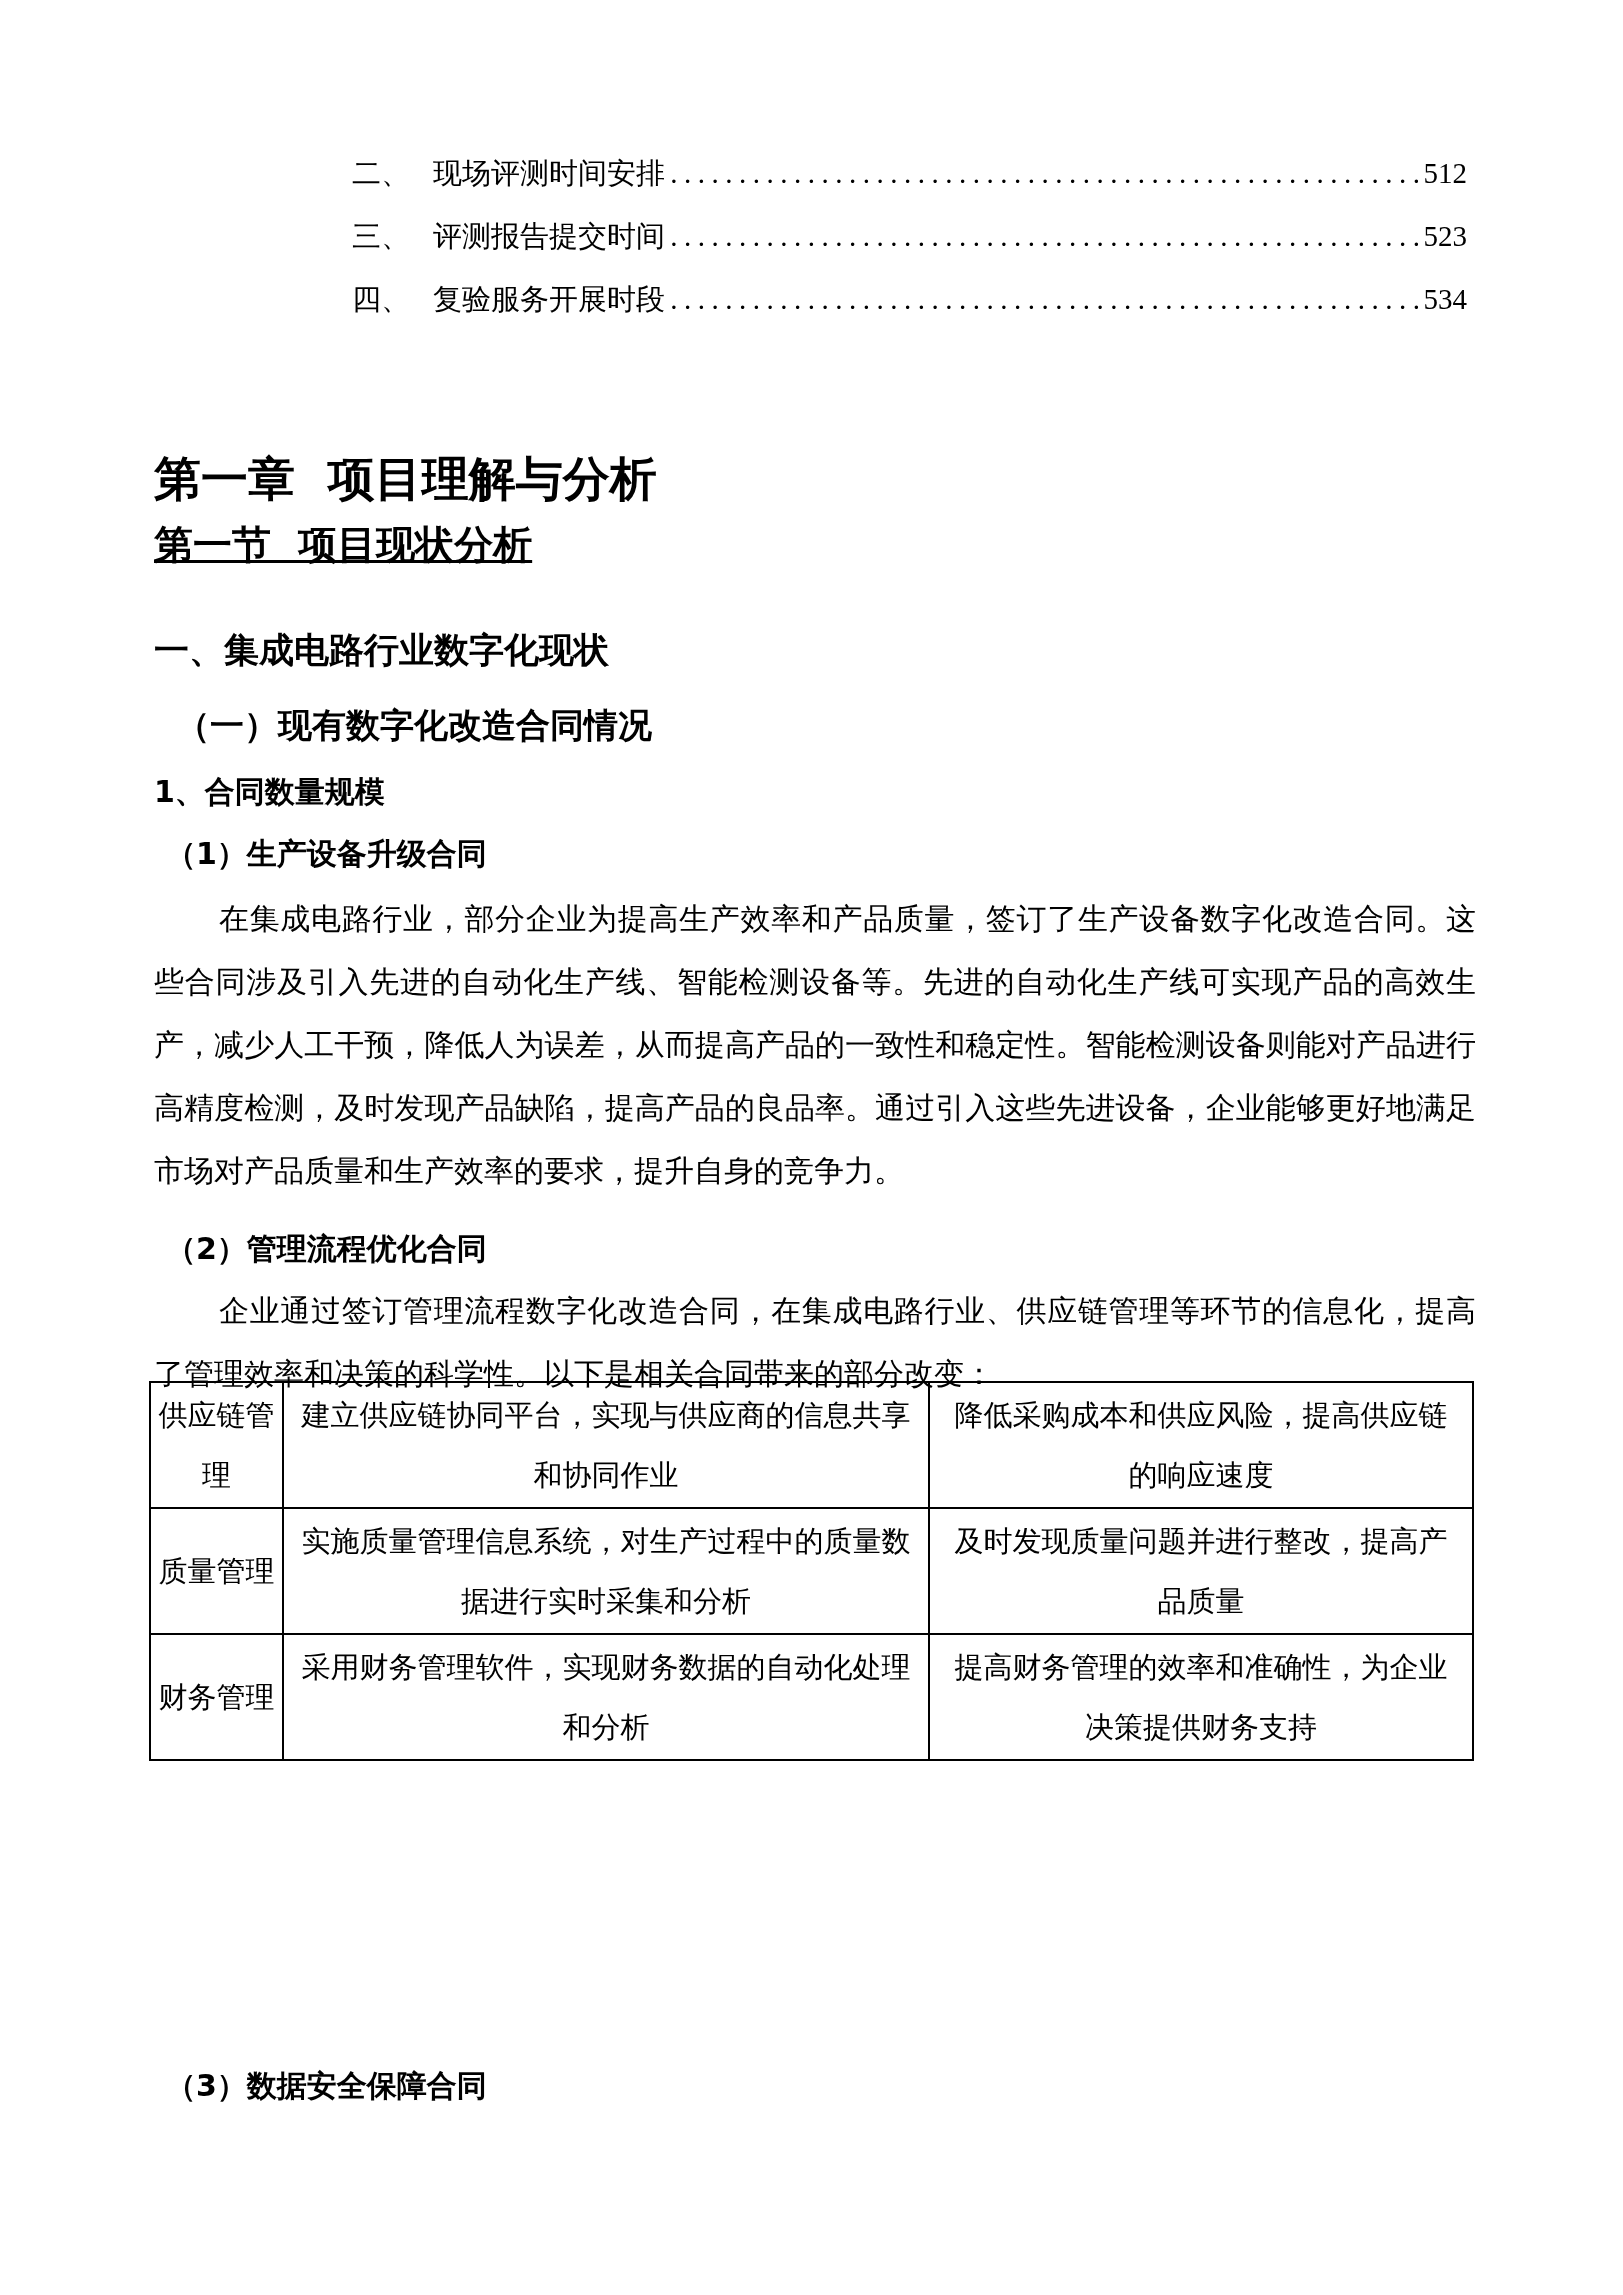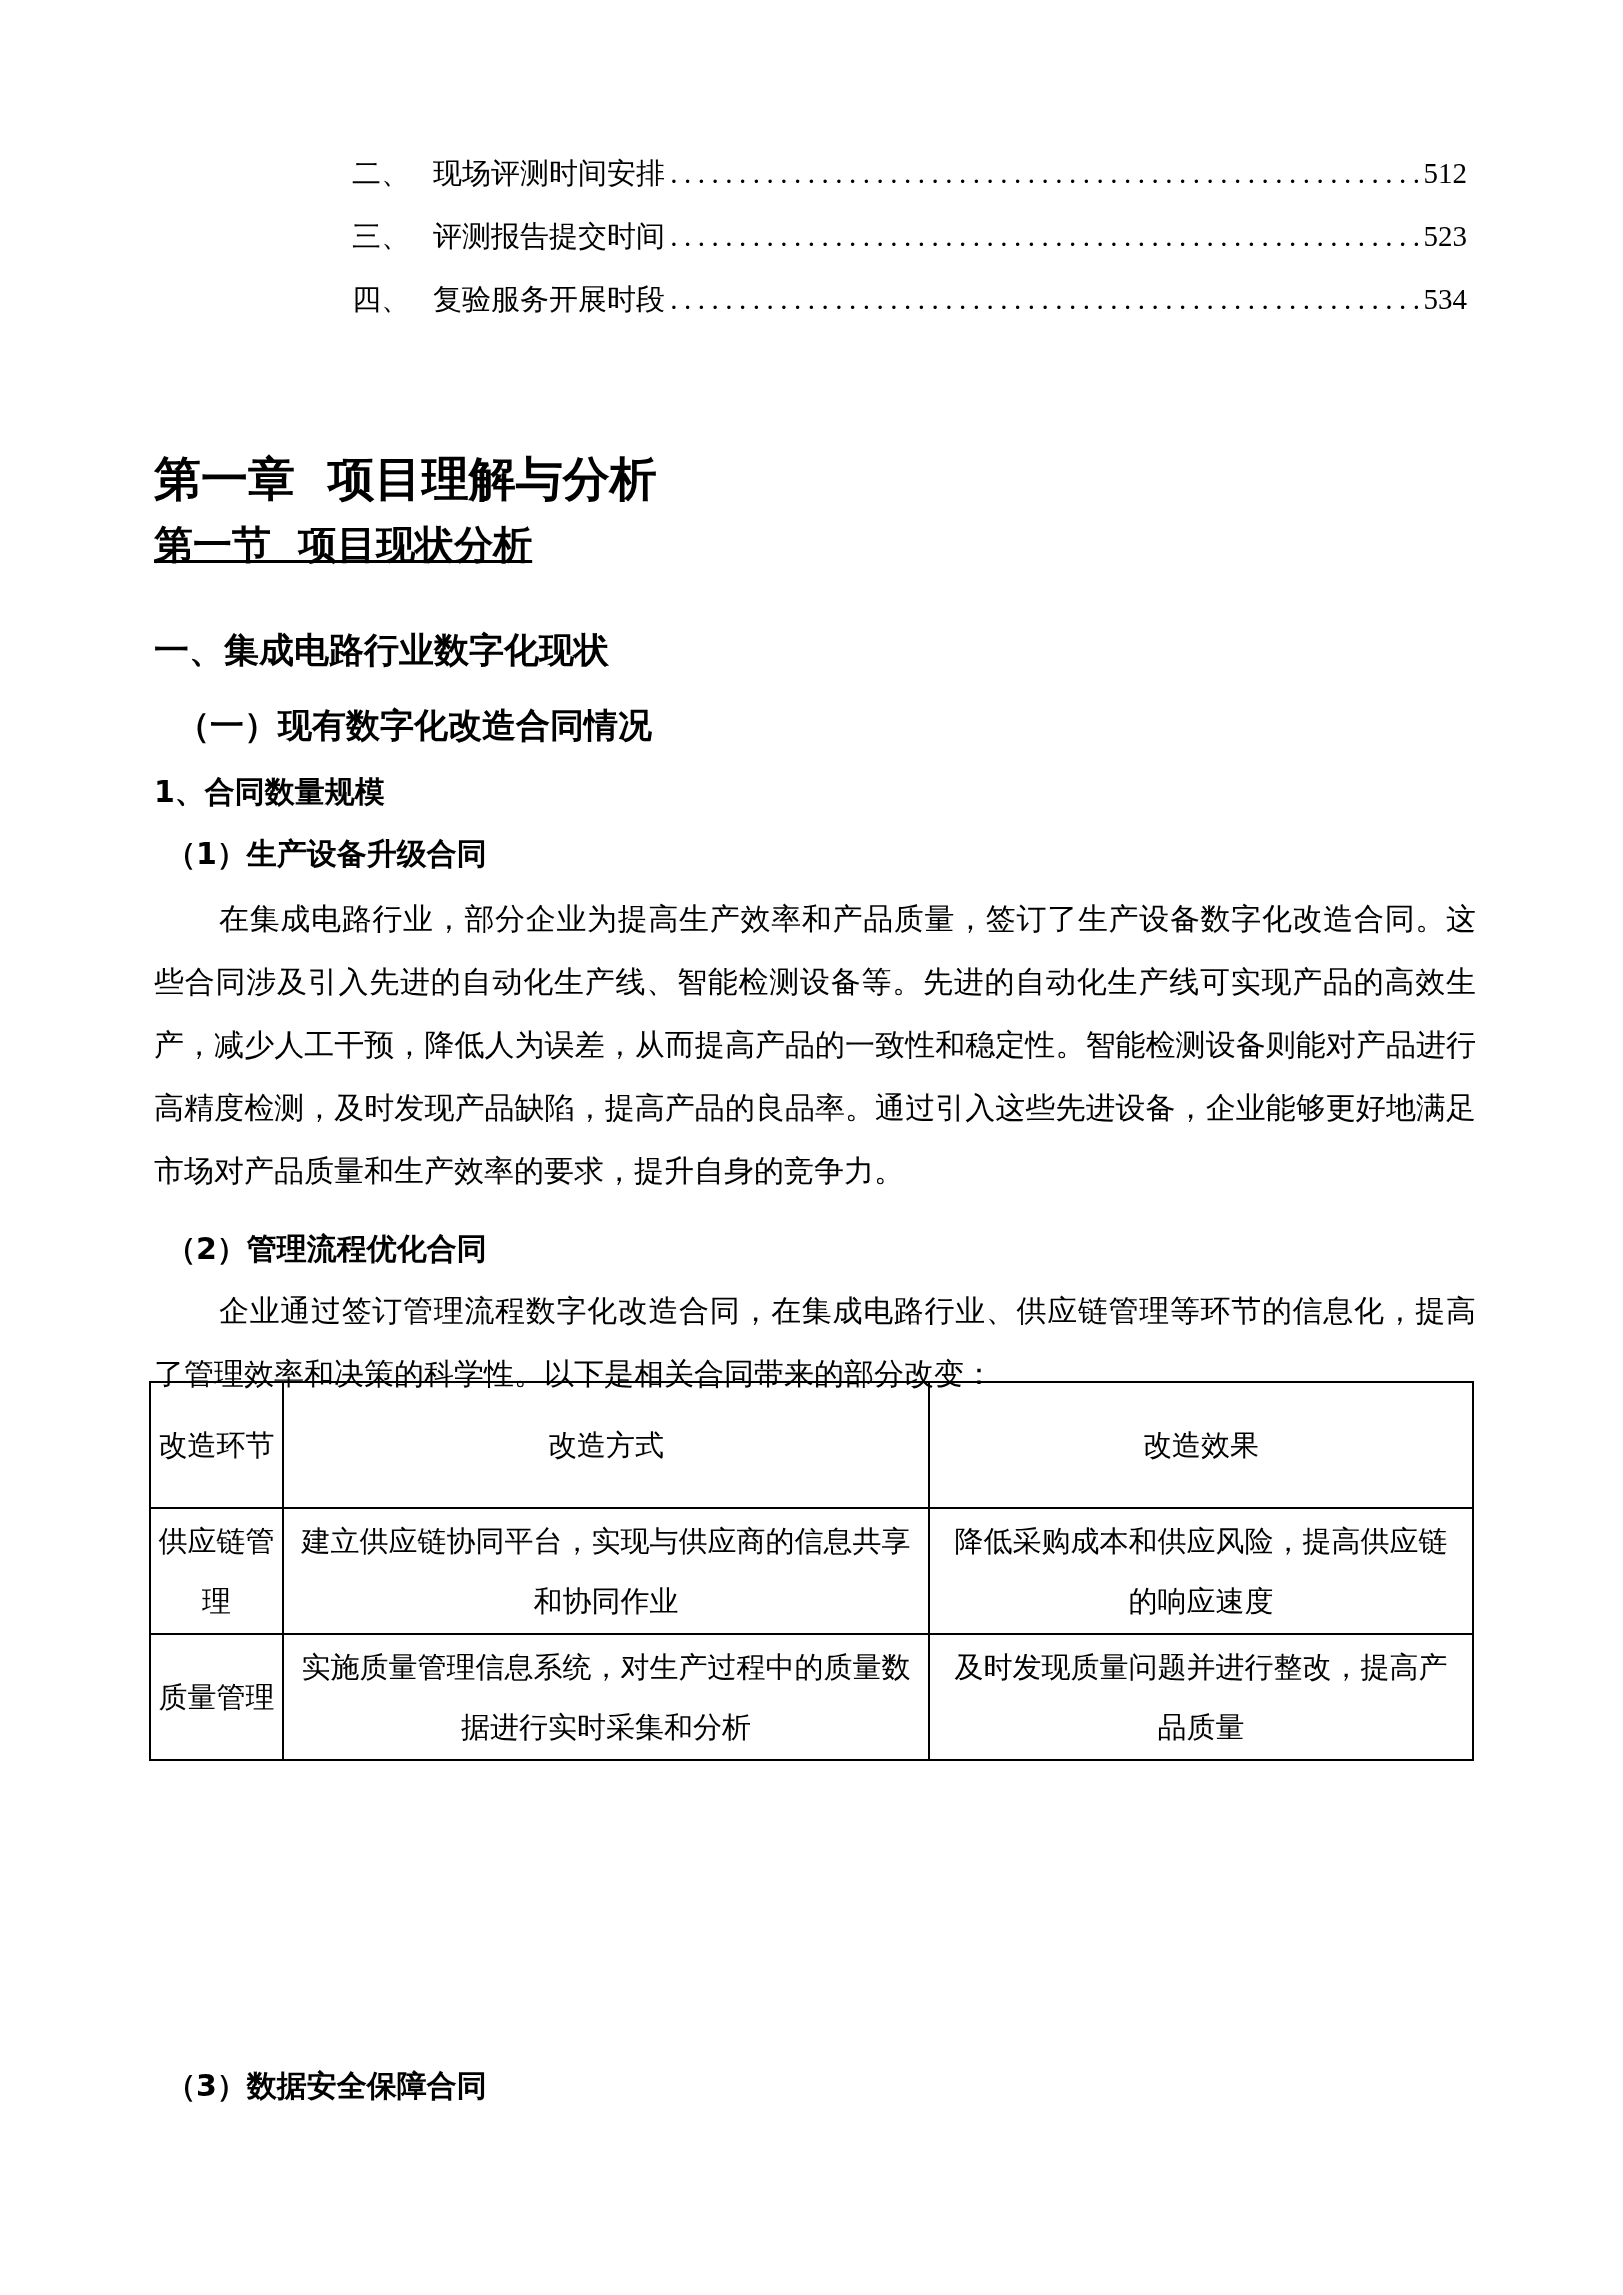--- a/index.html
+++ b/index.html
@@ -60,32 +60,32 @@
 <div class="abs h-level4" style="top:795px;">（1）生产设备升级合同</div>
 
 <div class="abs para" style="top:849px;">在集成电路行业，部分企业为提高生产效率和产品质量，签订了生产设备数字化改造合同。这些合同涉及引入先进的自动化生产线、智能检测设备等。先进的自动化生产线可实现产品的高效生产，减少人工干预，降低人为误差，从而提高产品的一致性和稳定性。智能检测设备则能对产品进行高精度检测，及时发现产品缺陷，提高产品的良品率。通过引入这些先进设备，企业能够更好地满足市场对产品质量和生产效率的要求，提升自身的竞争力。</div>
 
 <div class="abs h-level4" style="top:1190px;">（2）管理流程优化合同</div>
 
 <div class="abs para" style="top:1241px;">企业通过签订管理流程数字化改造合同，在集成电路行业、供应链管理等环节的信息化，提高了管理效率和决策的科学性。以下是相关合同带来的部分改变：</div>
 
 <table class="tbl">
   <tbody>
-      <tr class="hdr">
-    <td class="c1">改造环节</td>
-    <td class="c2">改造方式</td>
-    <td class="c3">改造效果</td>
-  </tr>
   <tr class="row">
     <td class="c1">供应链管理</td>
     <td class="c2">建立供应链协同平台，实现与供应商的信息共享和协同作业</td>
     <td class="c3">降低采购成本和供应风险，提高供应链的响应速度</td>
   </tr>
   <tr class="row">
     <td class="c1">质量管理</td>
     <td class="c2">实施质量管理信息系统，对生产过程中的质量数据进行实时采集和分析</td>
     <td class="c3">及时发现质量问题并进行整改，提高产品质量</td>
   </tr>
+  <tr class="row">
+    <td class="c1">财务管理</td>
+    <td class="c2">采用财务管理软件，实现财务数据的自动化处理和分析</td>
+    <td class="c3">提高财务管理的效率和准确性，为企业决策提供财务支持</td>
+  </tr>
 </tbody>
   </table>
 
 <div class="abs h-level4" style="top:2027px;">（3）数据安全保障合同</div>
 
 
 </body></html>

